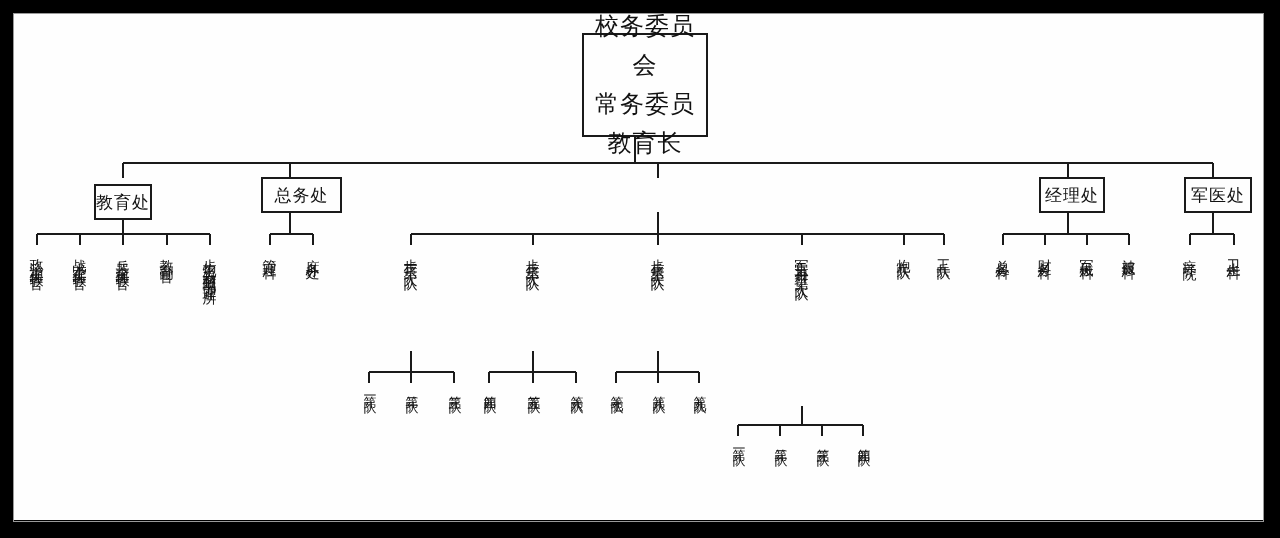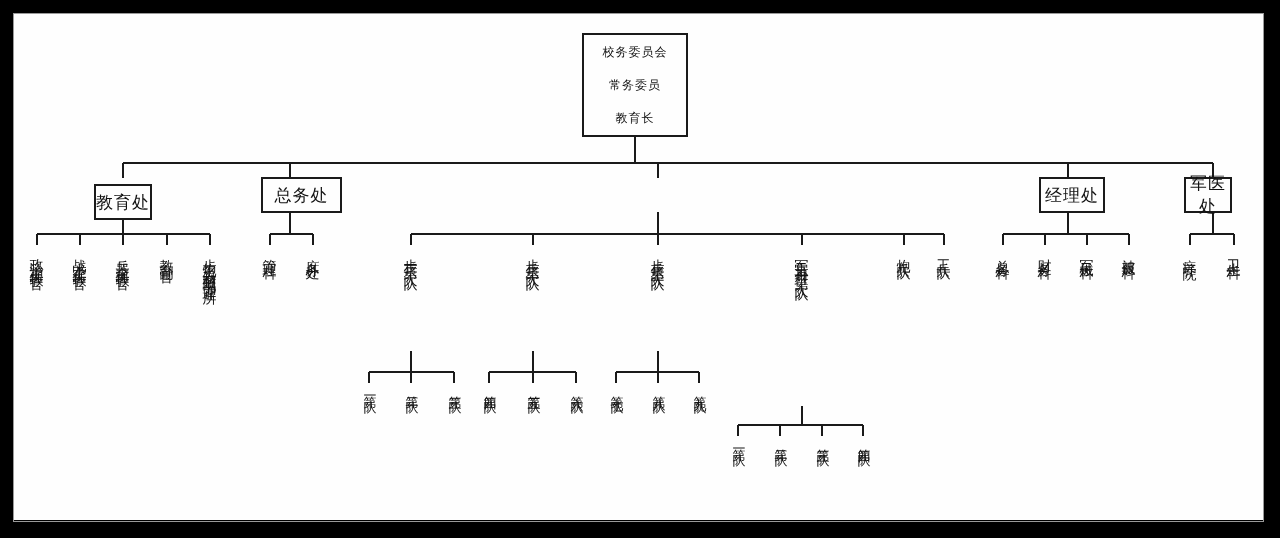--- a/index.html
+++ b/index.html
@@ -16,22 +16,22 @@
   .inner-edge{position:absolute;left:13px;top:13px;width:1249px;height:507px;
     border:1px solid #9a9a9a;pointer-events:none;}
 
   svg.connectors{position:absolute;left:0;top:0;}
 
   .box{
     position:absolute;border:2px solid #1a1a1a;background:#fefefe;
     display:flex;align-items:center;justify-content:center;text-align:center;
     box-sizing:border-box;
   }
-  .root-box{left:582px;top:33px;width:106px;height:104px;
-    flex-direction:column;font-size:12px;line-height:33px;letter-spacing:1px;}
+  .root-box{left:582px;top:33px;width:126px;height:104px;
+    flex-direction:column;font-size:24px;line-height:39px;letter-spacing:1px;}
   .dept-box{height:36px;top:177px;font-size:17px;letter-spacing:1px;}
 
   .vt{
     position:absolute;writing-mode:vertical-rl;text-orientation:upright;
     font-size:14px;letter-spacing:3.5px;line-height:1.15;
     transform:translateX(-50%);white-space:nowrap;color:#111;
   }
   .vt.sm{font-size:13px;letter-spacing:3px;}
 </style>
 </head>
@@ -66,21 +66,21 @@
 
   <div class="box root-box">
     <div>校务委员会</div>
     <div>常务委员</div>
     <div>教育长</div>
   </div>
 
   <div class="box dept-box" style="left:94px;width:58px;margin-top:7px;">教育处</div>
   <div class="box dept-box" style="left:261px;width:81px;">总务处</div>
   <div class="box dept-box" style="left:1039px;width:66px;">经理处</div>
-  <div class="box dept-box" style="left:1184px;width:48px;">军医处</div>
+  <div class="box dept-box" style="left:1184px;width:68px;">军医处</div>
 
   <div class="vt" style="left:37px;top:248px;">政治主任教官</div>
   <div class="vt" style="left:80px;top:248px;">战术主任教官</div>
   <div class="vt" style="left:123px;top:248px;">兵器主任教官</div>
   <div class="vt" style="left:167px;top:248px;">教育副官</div>
   <div class="vt" style="left:210px;top:248px;">步炮工器材图书管理所</div>
 
   <div class="vt" style="left:270px;top:248px;">管理科</div>
   <div class="vt" style="left:313px;top:248px;">庶务处</div>
 

